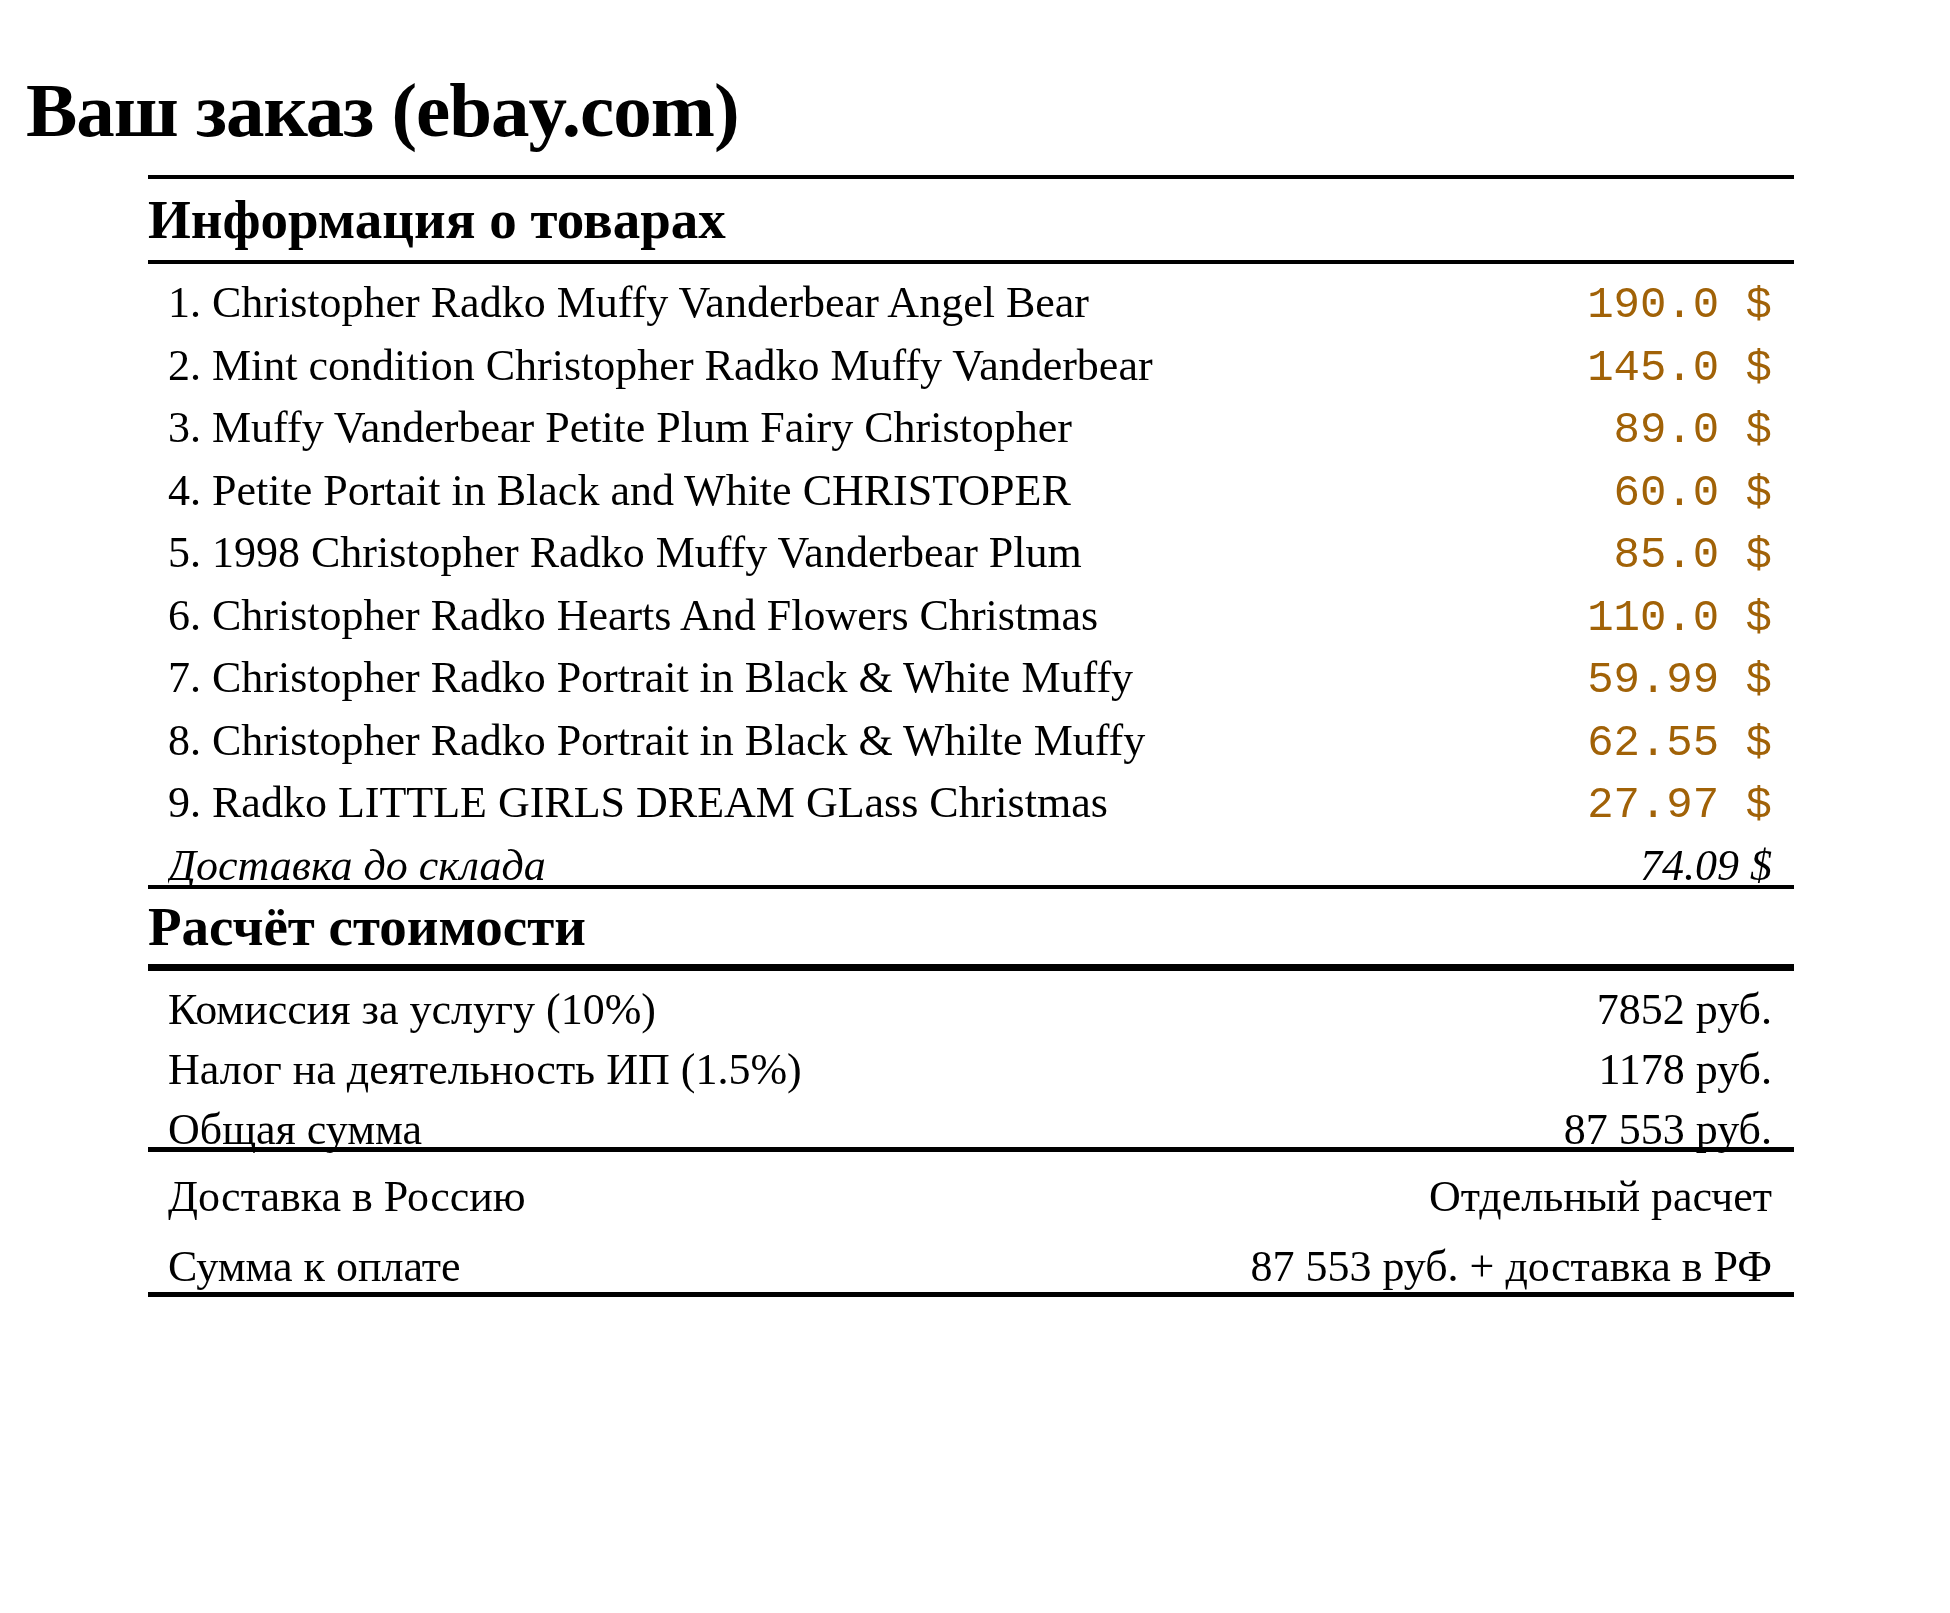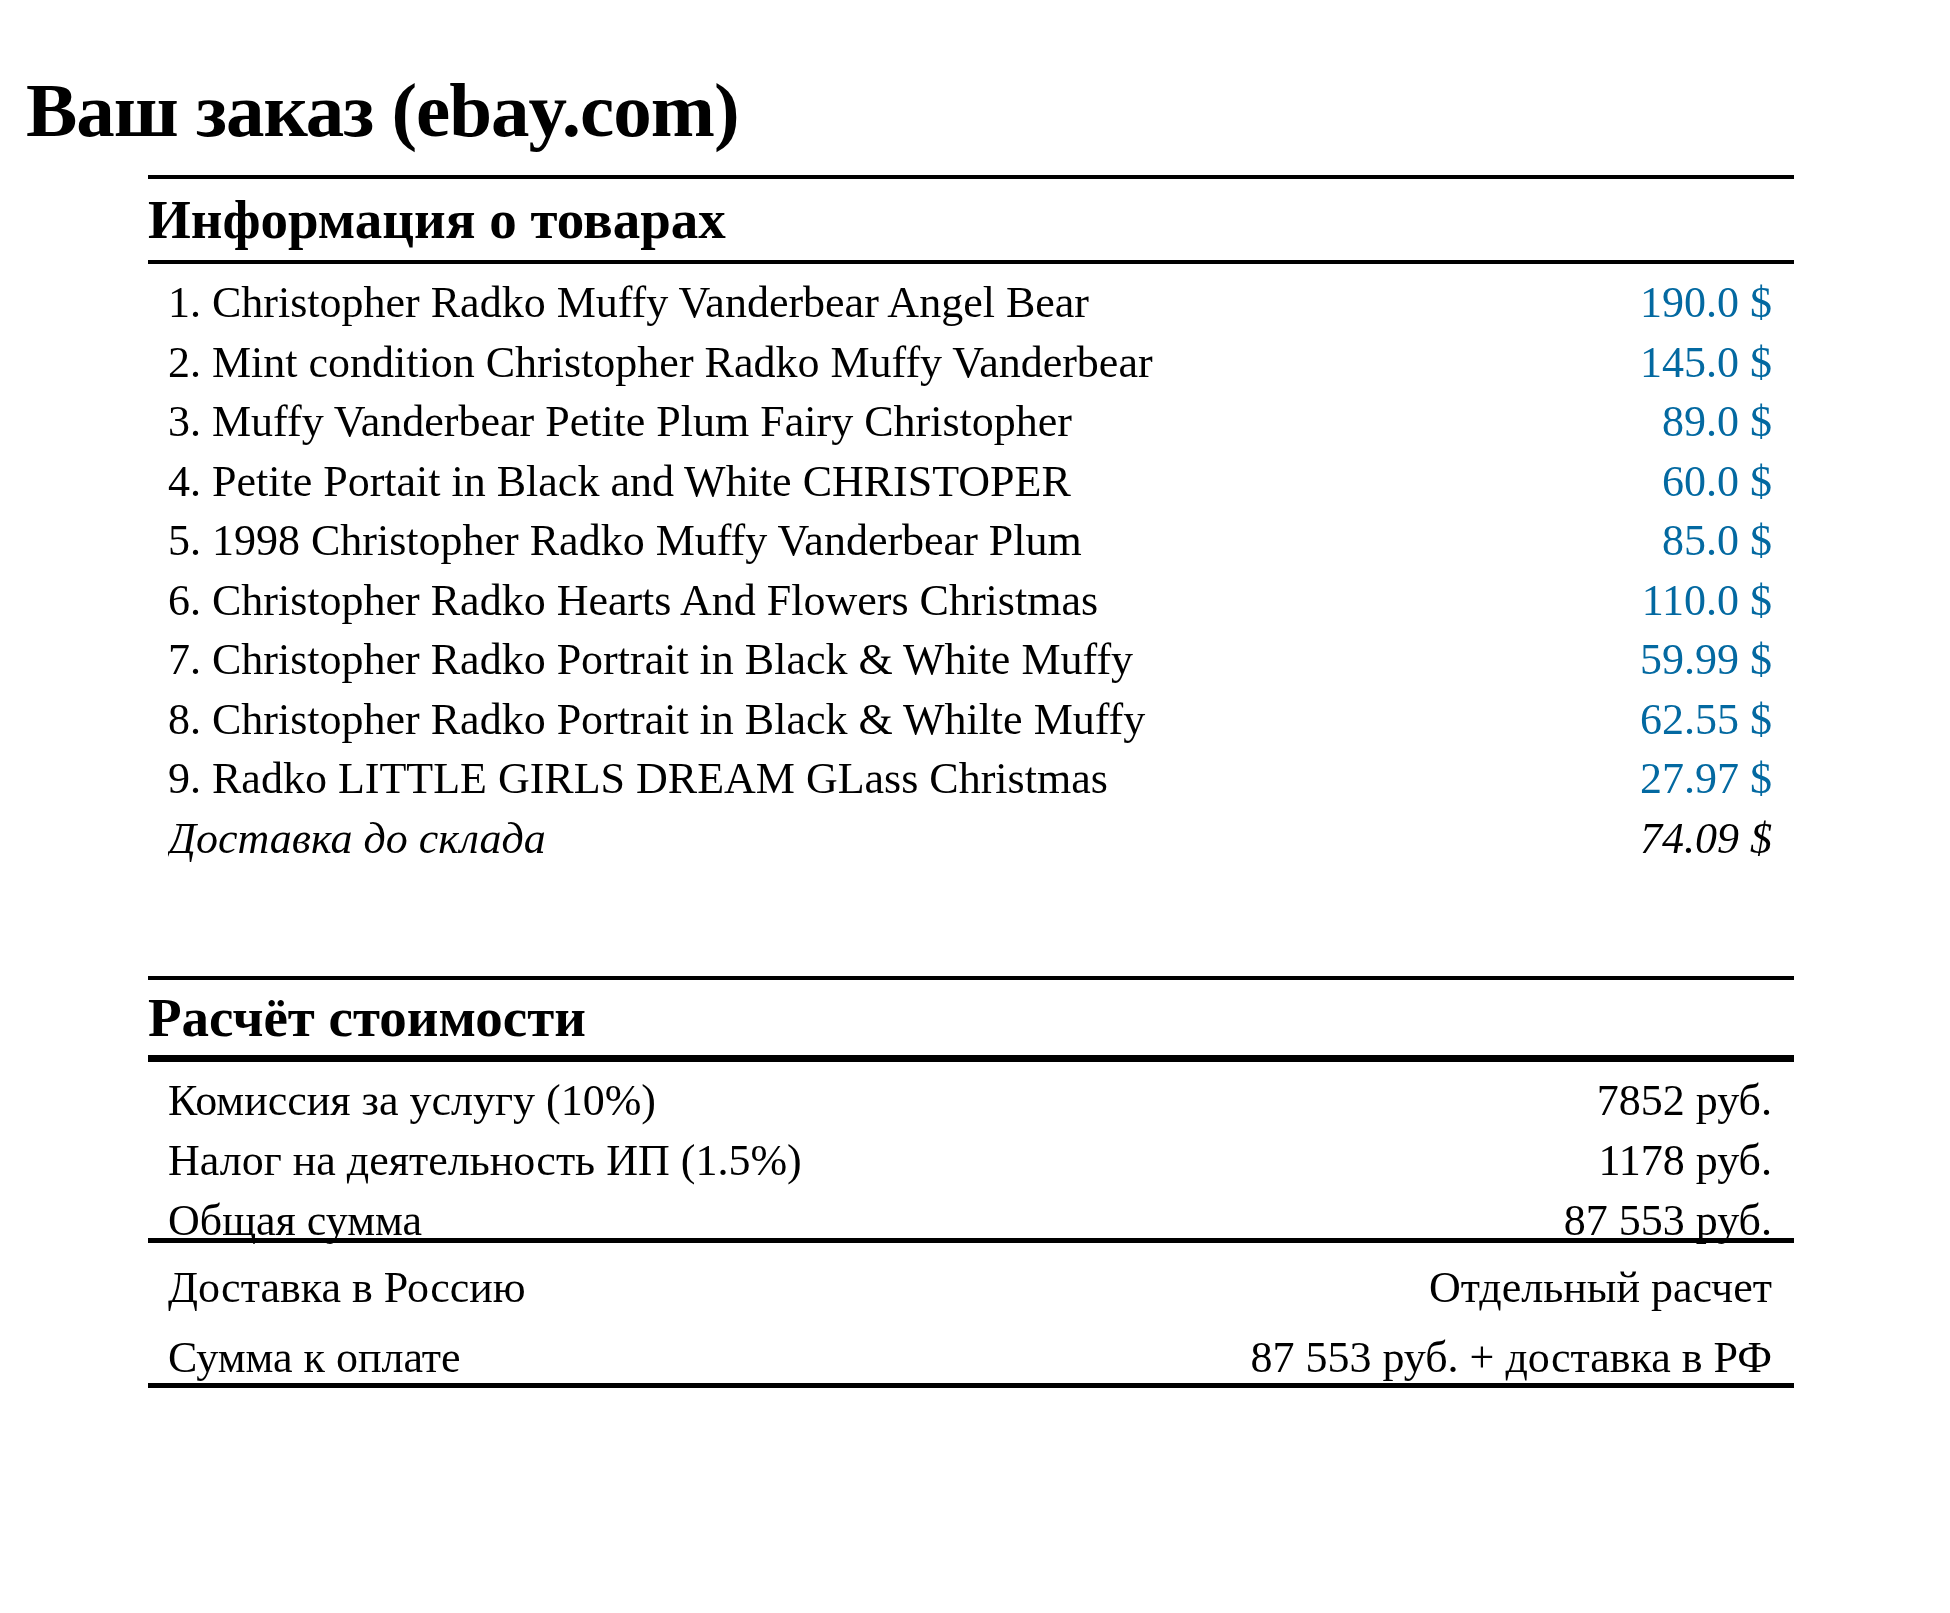--- a/index.html
+++ b/index.html
@@ -38,21 +38,21 @@
   .rule.heavy { height: 5px; }
   .section-header {
     text-align: left;
     font-weight: 700;
     font-size: 55px;
   }
   .section-header.h1 { height: 81px; line-height: 81px; }
   .section-header.h2 { height: 75px; line-height: 75px; }
   .items-rows {
     box-sizing: border-box;
-    height: 712px;
+    height: 621px;
     padding-top: 9px;
   }
   .row {
     display: flex;
     align-items: baseline;
     padding: 0 22px 0 20px;
     font-size: 44px;
     line-height: 59.5px;
   }
   .row .lab {
@@ -65,21 +65,21 @@
     text-align: right;
   }
   .calc-group {
     box-sizing: border-box;
   }
   .calc-group .row { line-height: 60px; }
   .calc-group.g1 { height: 207px; padding-top: 12px; }
   .calc-group.g2 { height: 176px; padding-top: 9px; }
   .calc-group.g3 { height: 140px; padding-top: 16px; }
   .calc-group.g3 .row { line-height: 58px; }
-  .red { color: #0369a1; }
+  .red { color: #a16207; font-family: Liberation Mono, monospace; }
   .italic { font-style: italic; }
   .bold { font-weight: 400; margin-top: 12px; }
 </style>
 </head>
 <body>
 
 <h1 class="page-title">Ваш заказ (ebay.com)</h1>
 
 <div class="order-table">
   <div class="rule"></div>

